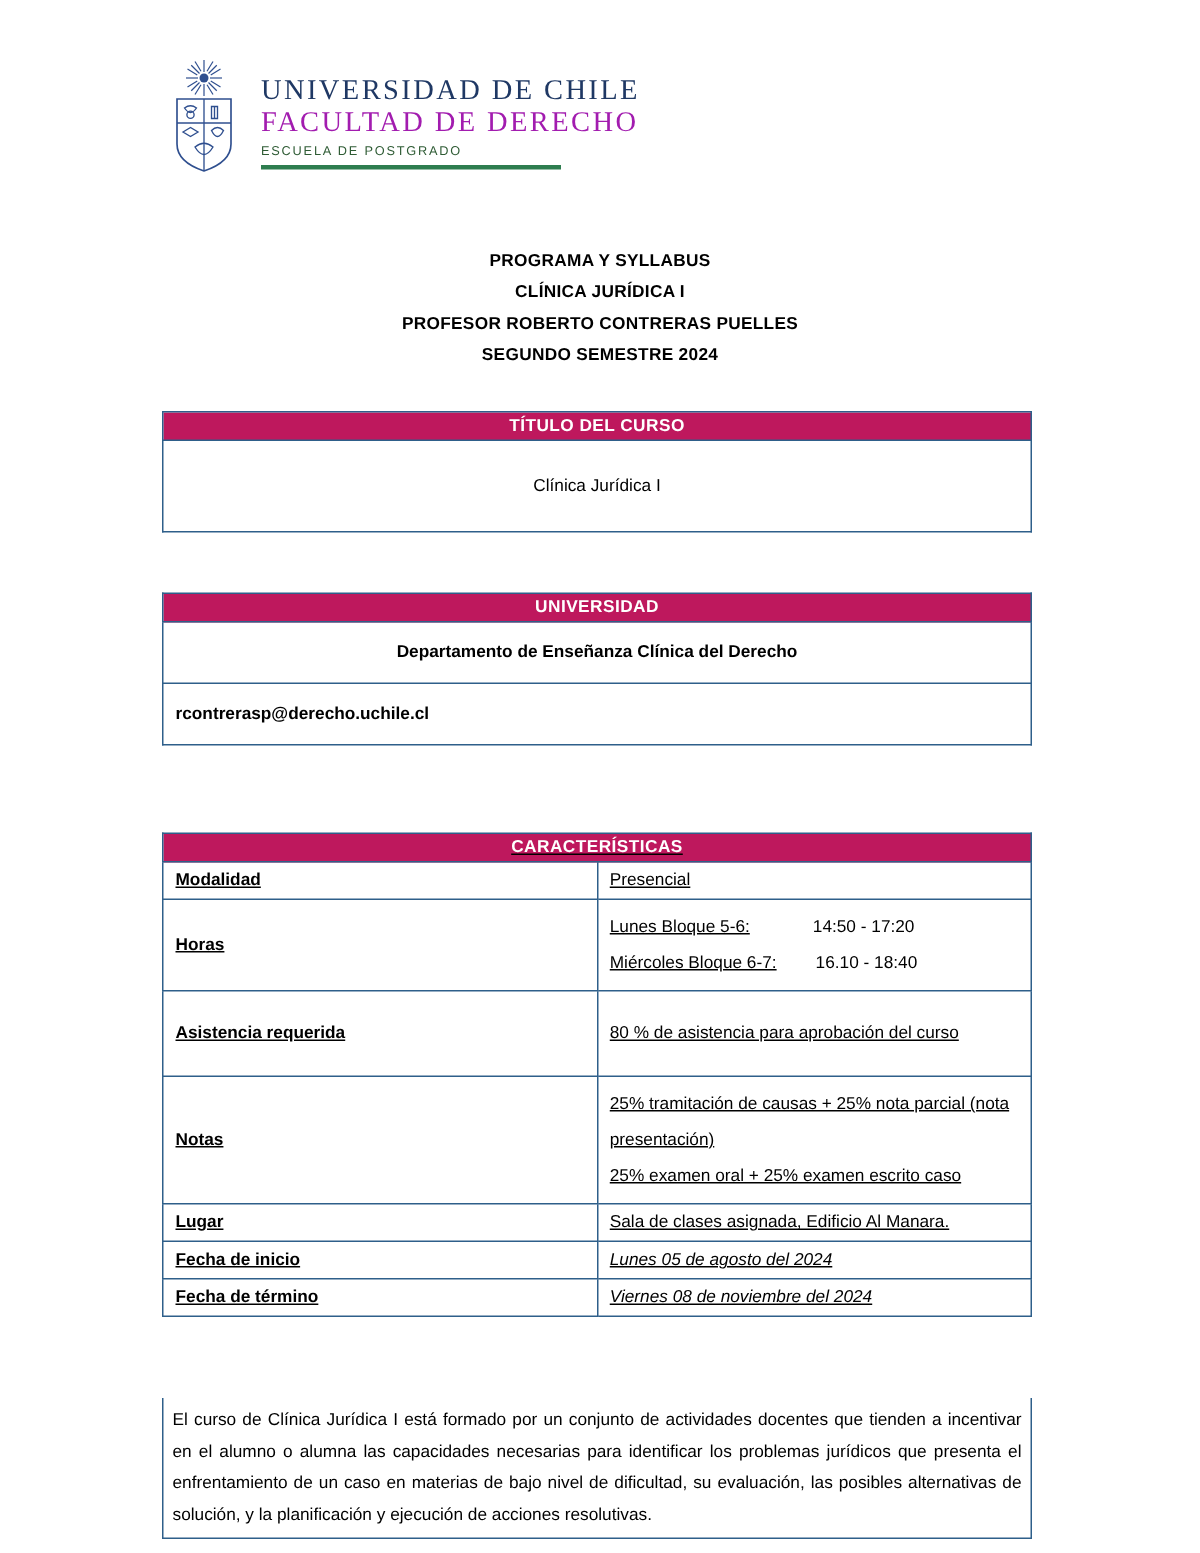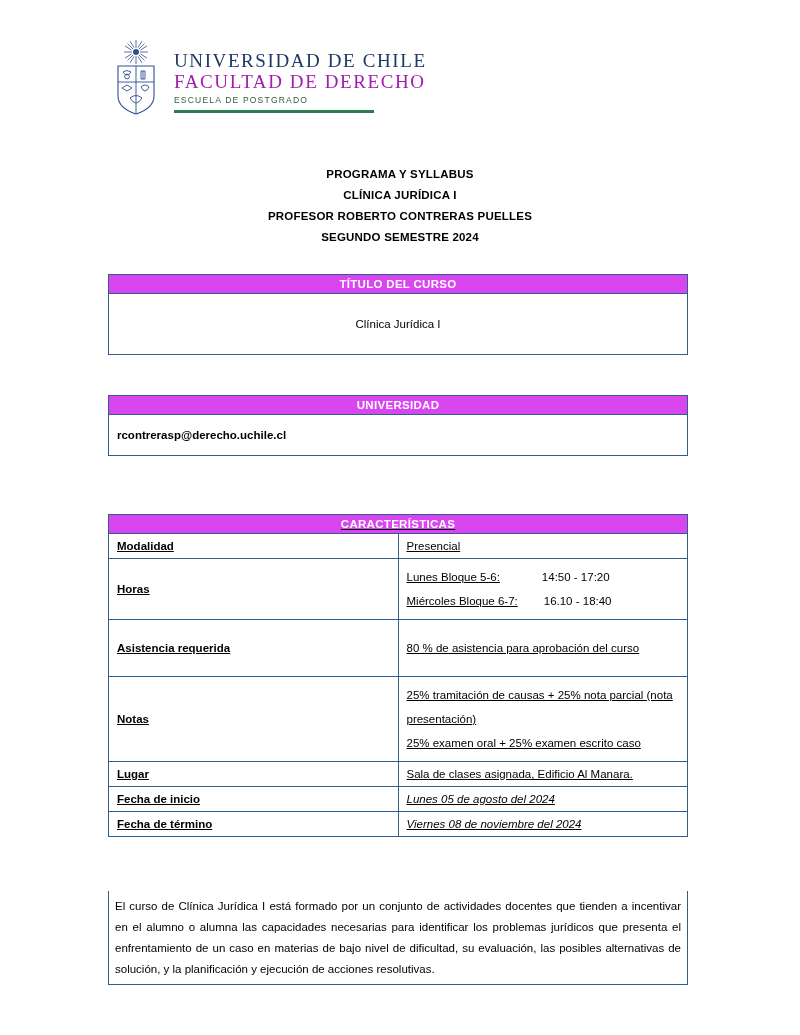--- a/index.html
+++ b/index.html
@@ -93,21 +93,21 @@
     border-collapse: collapse;
     table-layout: fixed;
     font-size: 11.5px;
   }
   .tbl td {
     border: 1px solid #2e5f8a;
     padding: 6px 8px;
     vertical-align: middle;
   }
   .hdr td {
-    background: #d946ef;
+    background: #be185d;
     color: #ffffff;
     text-align: center;
     font-weight: bold;
     font-size: 11.5px;
     padding: 3px 6px;
     letter-spacing: 0.3px;
     border: 1px solid #2e5f8a;
   }
   .italic { font-style: italic; }
 
@@ -206,20 +206,23 @@
         <td>Clínica Jurídica I</td>
       </tr>
     </tbody>
   </table>
 
   <table class="tbl block-depto">
     <tbody>
       <tr class="hdr">
         <td>UNIVERSIDAD</td>
       </tr>
+      <tr class="depto-value">
+        <td>Departamento de Enseñanza Clínica del Derecho</td>
+      </tr>
       <tr class="correo-value">
         <td>rcontrerasp@derecho.uchile.cl</td>
       </tr>
     </tbody>
   </table>
 
   <table class="tbl block-carac">
     <tbody>
       <tr class="hdr">
         <td colspan="2">CARACTERÍSTICAS</td>

